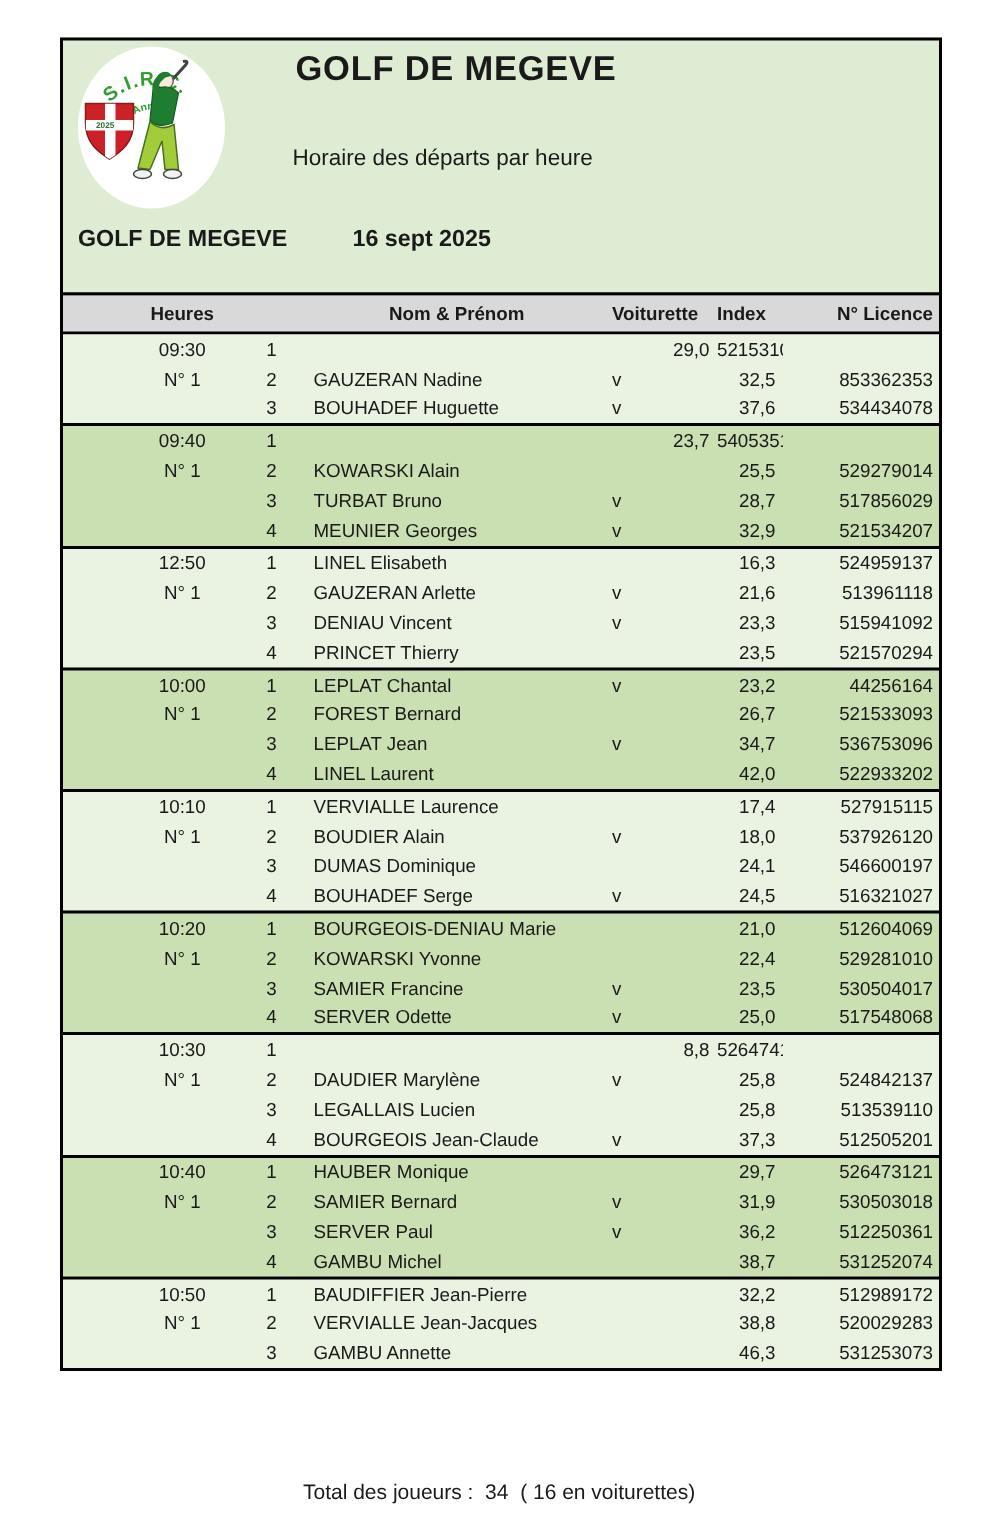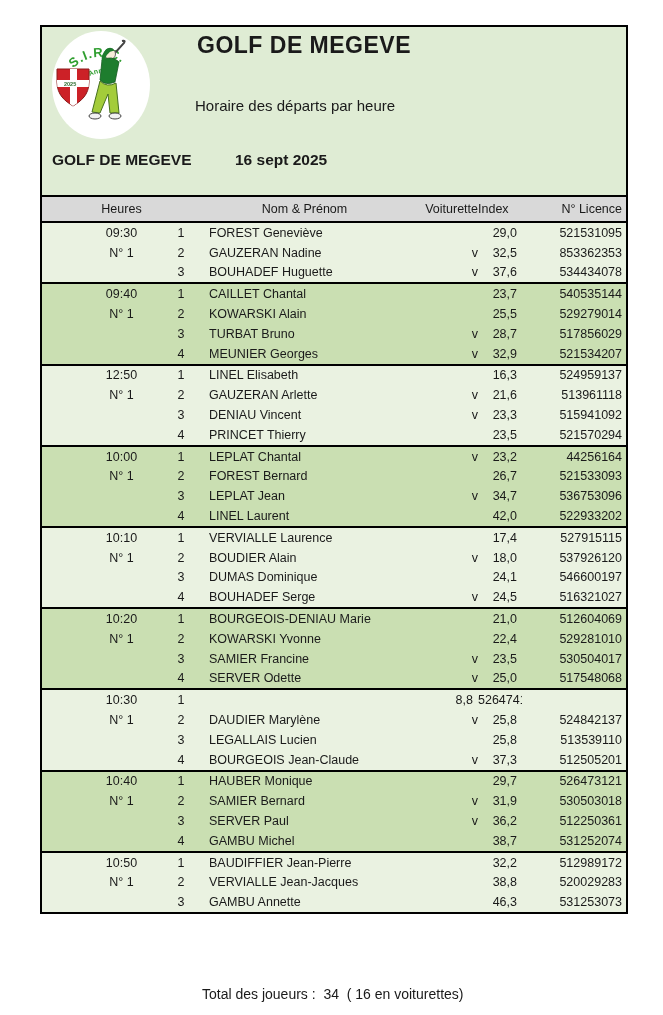--- a/index.html
+++ b/index.html
@@ -25,27 +25,27 @@
   .club-row{position:absolute;left:10px;top:124px;font-size:15.5px;font-weight:bold;}
   .club-row .date{position:absolute;left:183px;top:0;white-space:nowrap;}
   .club-row .club{white-space:nowrap;}
 
   
   .tbl{
     position:absolute;left:40px;top:195px;width:588px;
     border:2.5px solid var(--line);box-sizing:border-box;font-size:12.5px;
   }
   .grid{display:grid;grid-template-columns:119px 40px 207px 70px 44px 1fr;align-items:center;}
-  .thead{height:24px;background:var(--head-bg);border-bottom:2px solid var(--line);font-weight:normal;}
+  .thead{height:24px;background:var(--head-bg);border-bottom:2px solid var(--line);font-weight:bold;}
   .cell{overflow:hidden;white-space:nowrap;}
   .cell.heures{text-align:center;padding-left:40px;}
   .cell.seq{text-align:center;}
   .cell.name{text-align:left;padding-left:8px;}
   .cell.name.hd{text-align:center;padding-left:0;}
-  .cell.voit{text-align:right;}
+  .cell.voit{text-align:left;}
   .cell.idx{text-align:right;padding-right:5px;}
   .cell.idx.hd{text-align:left;padding-right:0;}
   .cell.lic{text-align:right;padding-right:4px;}
   .group{border-top:2px solid var(--line);}
   .group:first-child{border-top:none;}
   .group.light{background:var(--row-light);}
   .group.dark{background:var(--row-dark);}
   .row{height:19.8px;}
 
   
@@ -107,21 +107,20 @@
       <div class="cell name hd">Nom &amp; Prénom</div>
       <div class="cell voit">Voiturette</div>
       <div class="cell idx hd">Index</div>
       <div class="cell lic">N° Licence</div>
     </div>
     <div id="tbody">
         <div class="group light">
           <div class="grid row">
             <div class="cell heures">09:30</div>
             <div class="cell seq">1</div>
-            <div class="cell name">FOREST Geneviève</div>
             <div class="cell voit"></div>
             <div class="cell idx">29,0</div>
             <div class="cell lic">521531095</div>
           </div>
           <div class="grid row">
             <div class="cell heures">N° 1</div>
             <div class="cell seq">2</div>
             <div class="cell name">GAUZERAN Nadine</div>
             <div class="cell voit">v</div>
             <div class="cell idx">32,5</div>
@@ -133,21 +132,20 @@
             <div class="cell name">BOUHADEF Huguette</div>
             <div class="cell voit">v</div>
             <div class="cell idx">37,6</div>
             <div class="cell lic">534434078</div>
           </div>
         </div>
         <div class="group dark">
           <div class="grid row">
             <div class="cell heures">09:40</div>
             <div class="cell seq">1</div>
-            <div class="cell name">CAILLET Chantal</div>
             <div class="cell voit"></div>
             <div class="cell idx">23,7</div>
             <div class="cell lic">540535144</div>
           </div>
           <div class="grid row">
             <div class="cell heures">N° 1</div>
             <div class="cell seq">2</div>
             <div class="cell name">KOWARSKI Alain</div>
             <div class="cell voit"></div>
             <div class="cell idx">25,5</div>

